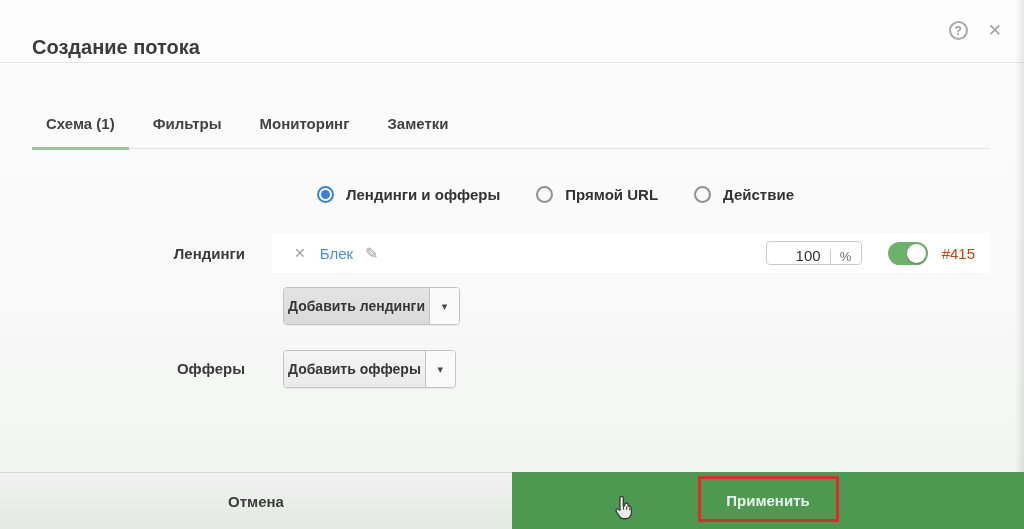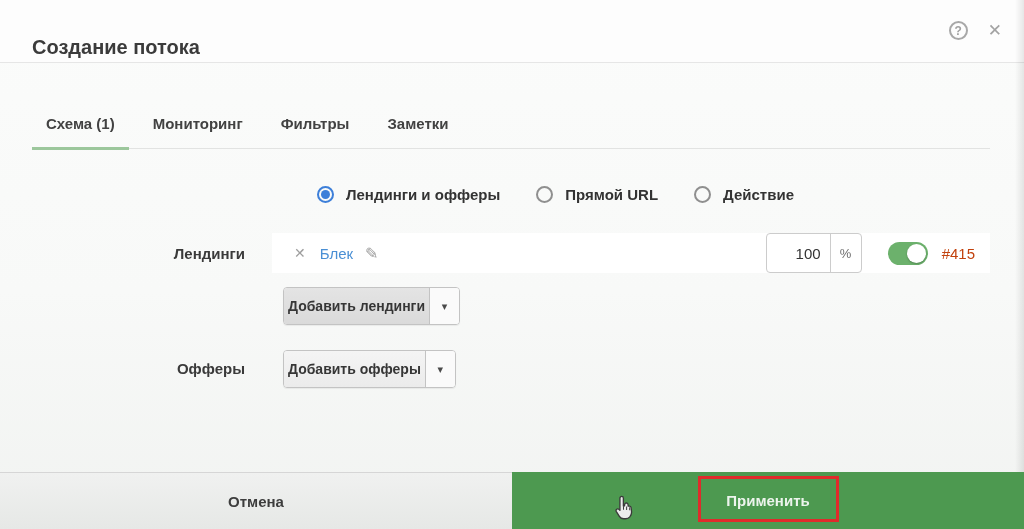--- a/index.html
+++ b/index.html
@@ -36,21 +36,21 @@
   .field-label { position:absolute; left:0; width:245px; text-align:right;
                  font-size:15px; font-weight:700; color:#3a3a3a; }
 
   
   .landing-row { position:absolute; left:272px; top:233px; width:718px; height:40px;
                  background:#ffffff; display:flex; align-items:center; padding:0 15px 0 22px; }
   .chip-remove { color:#9e9e9e; font-size:14px; cursor:pointer; }
   .chip-name { color:#4a8fd4; font-size:15px; margin-left:14px; cursor:pointer; }
   .chip-edit { color:#9a9a9a; font-size:16px; margin-left:12px; cursor:pointer; }
   .row-right { margin-left:auto; display:flex; align-items:center; }
-  .weight-box { height:40px; display:flex; border:1px solid #cccccc; border-radius:4px; background:#fff; overflow:hidden; }
+  .weight-box { height:24px; display:flex; border:1px solid #cccccc; border-radius:4px; background:#fff; overflow:hidden;align-items:flex-end; }
   .weight-input { width:63px; border:none; outline:none; text-align:right; padding-right:9px;
                   font-size:15px; color:#333; font-family:inherit; background:transparent; }
   .weight-unit { width:31px; border-left:1px solid #cccccc; display:flex; align-items:center;
                  justify-content:center; font-size:13px; color:#6e6e6e; }
   .toggle { width:40px; height:23px; border-radius:12px; background:#6cb16c; position:relative;
             margin-left:26px; cursor:pointer; flex:0 0 auto; }
   .toggle::after { content:""; position:absolute; top:2px; right:2px; width:19px; height:19px;
                    border-radius:50%; background:#ffffff; box-shadow:0 1px 2px rgba(0,0,0,.25); }
   .landing-id { margin-left:14px; font-size:15px; color:#c2410c; }
 
@@ -91,22 +91,22 @@
     <div class="header-icons">
       <div class="help-circle">
         <span>?</span>
       </div>
       <div class="close-x">✕</div>
     </div>
   </div>
 
   <div class="tabs">
     <div class="tab active">Схема (1)</div>
+    <div class="tab">Фильтры</div>
     <div class="tab">Мониторинг</div>
-    <div class="tab">Фильтры</div>
     <div class="tab">Заметки</div>
   </div>
 
   <div class="radio-row">
     <div class="radio-opt">
       <span class="radio sel"></span>
       <span class="radio-label">Лендинги и офферы</span>
     </div>
     <div class="radio-opt">
       <span class="radio"></span>

